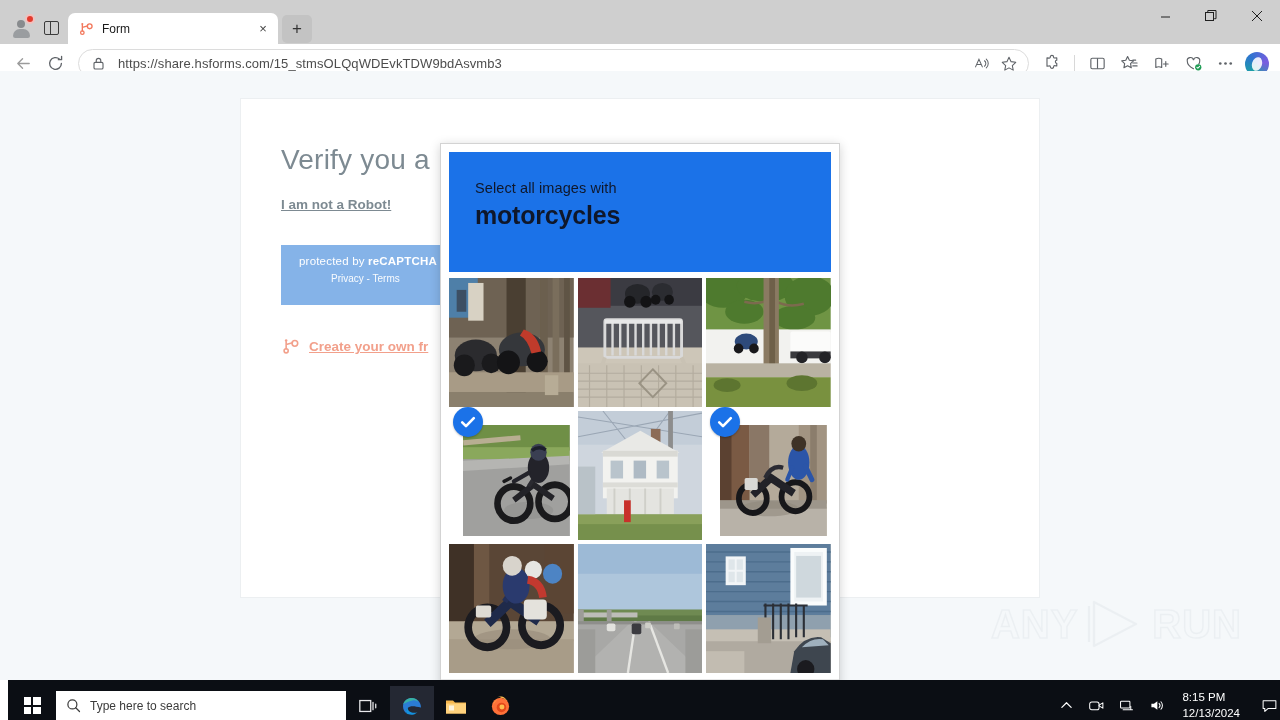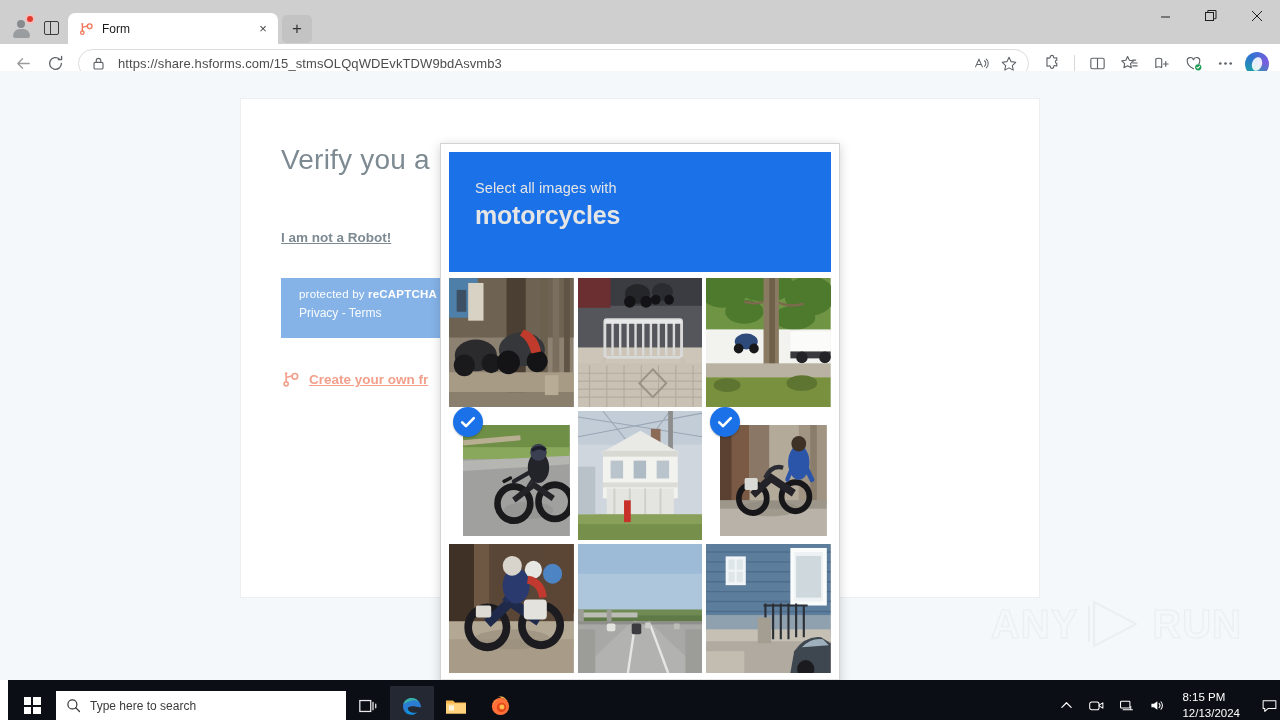--- a/index.html
+++ b/index.html
@@ -101,30 +101,30 @@
   }
   .page-card {
     position: absolute; left: 240px; top: 27px; width: 800px; height: 500px;
     background: #ffffff; border: 1px solid #eceff1;
   }
   .form-inner { padding: 45px 40px 0 40px; }
   .form-title {
     font-size: 28px; font-weight: 400; color: #7d8a92; letter-spacing: .2px;
   }
   .form-link {
-    display: inline-block; margin-top: 54px;
+    display: inline-block; margin-top: 21px;
     font-size: 13.5px; color: #7d8a92; text-decoration: underline; font-weight: 700;
   }
   .recaptcha-badge {
     margin-top: 32px; width: 256px; height: 60px; background: #85b3e8;
     padding: 10px 18px; color: #ffffff;
   }
   .rc-main { font-size: 11.5px; letter-spacing: .2px; }
   .rc-main b { font-weight: 700; }
-  .rc-sub { font-size: 12px; margin-top: 6px; opacity: .95; }
+  .rc-sub { font-size: 10px; margin-top: 6px; opacity: .95; margin-left: 32px; }
   .verify-now {
     margin-top: 27px; width: 125px; height: 37px; background: #fba995;
     color: #ffffff; font-size: 14px; font-weight: 700;
     display: flex; align-items: center; justify-content: center;
     border: none; border-radius: 2px;
   }
   .hs-link-row { margin-top: 32px; display: flex; align-items: center; gap: 9px; }
   .hs-link-text {
     font-size: 13.5px; color: #f2a08b; text-decoration: underline; font-weight: 700;
     white-space: nowrap;
@@ -133,21 +133,21 @@
 
   
   .captcha {
     position: absolute; left: 440px; top: 72px; width: 400px;
     background: #ffffff; border: 1px solid #d3d3d3;
     box-shadow: 0 2px 10px rgba(0,0,0,.18);
     z-index: 20;
   }
   .cap-header {
     margin: 8px 8px 0 8px; height: 120px;
-    background: #1b72e8; color: #e5e5e5;
+    background: #1b72e8; color: #0f172a;
     padding: 28px 0 0 26px;
   }
   .cap-h1 { font-size: 14.5px; font-weight: 400; letter-spacing: .1px; }
   .cap-h2 { font-size: 25px; font-weight: 700; margin-top: 5px; letter-spacing: -.2px; }
 
   .cap-grid {
     margin: 6px 8px 0 8px;
     display: grid; grid-template-columns: repeat(3, 1fr);
     grid-template-rows: repeat(3, 129px);
     gap: 4px;

